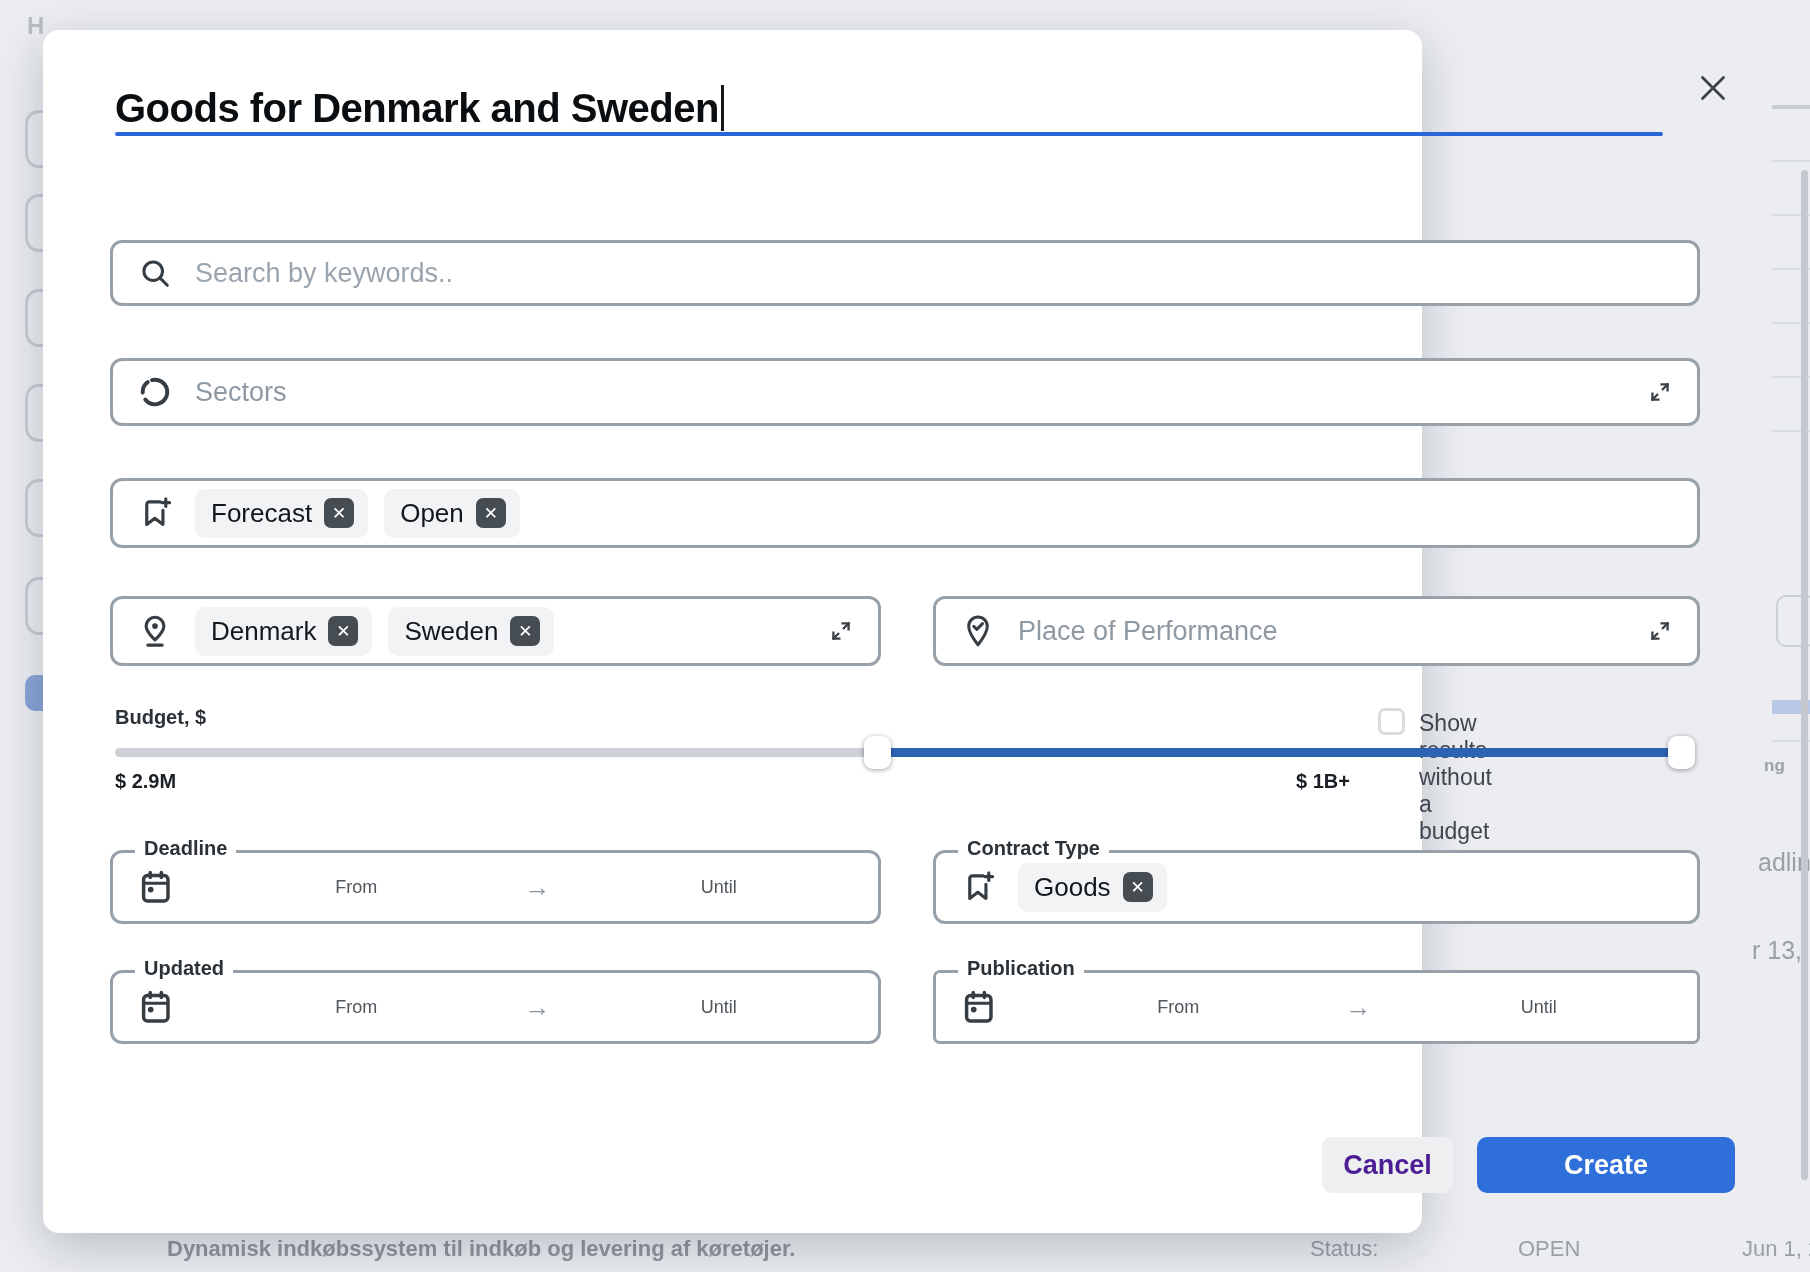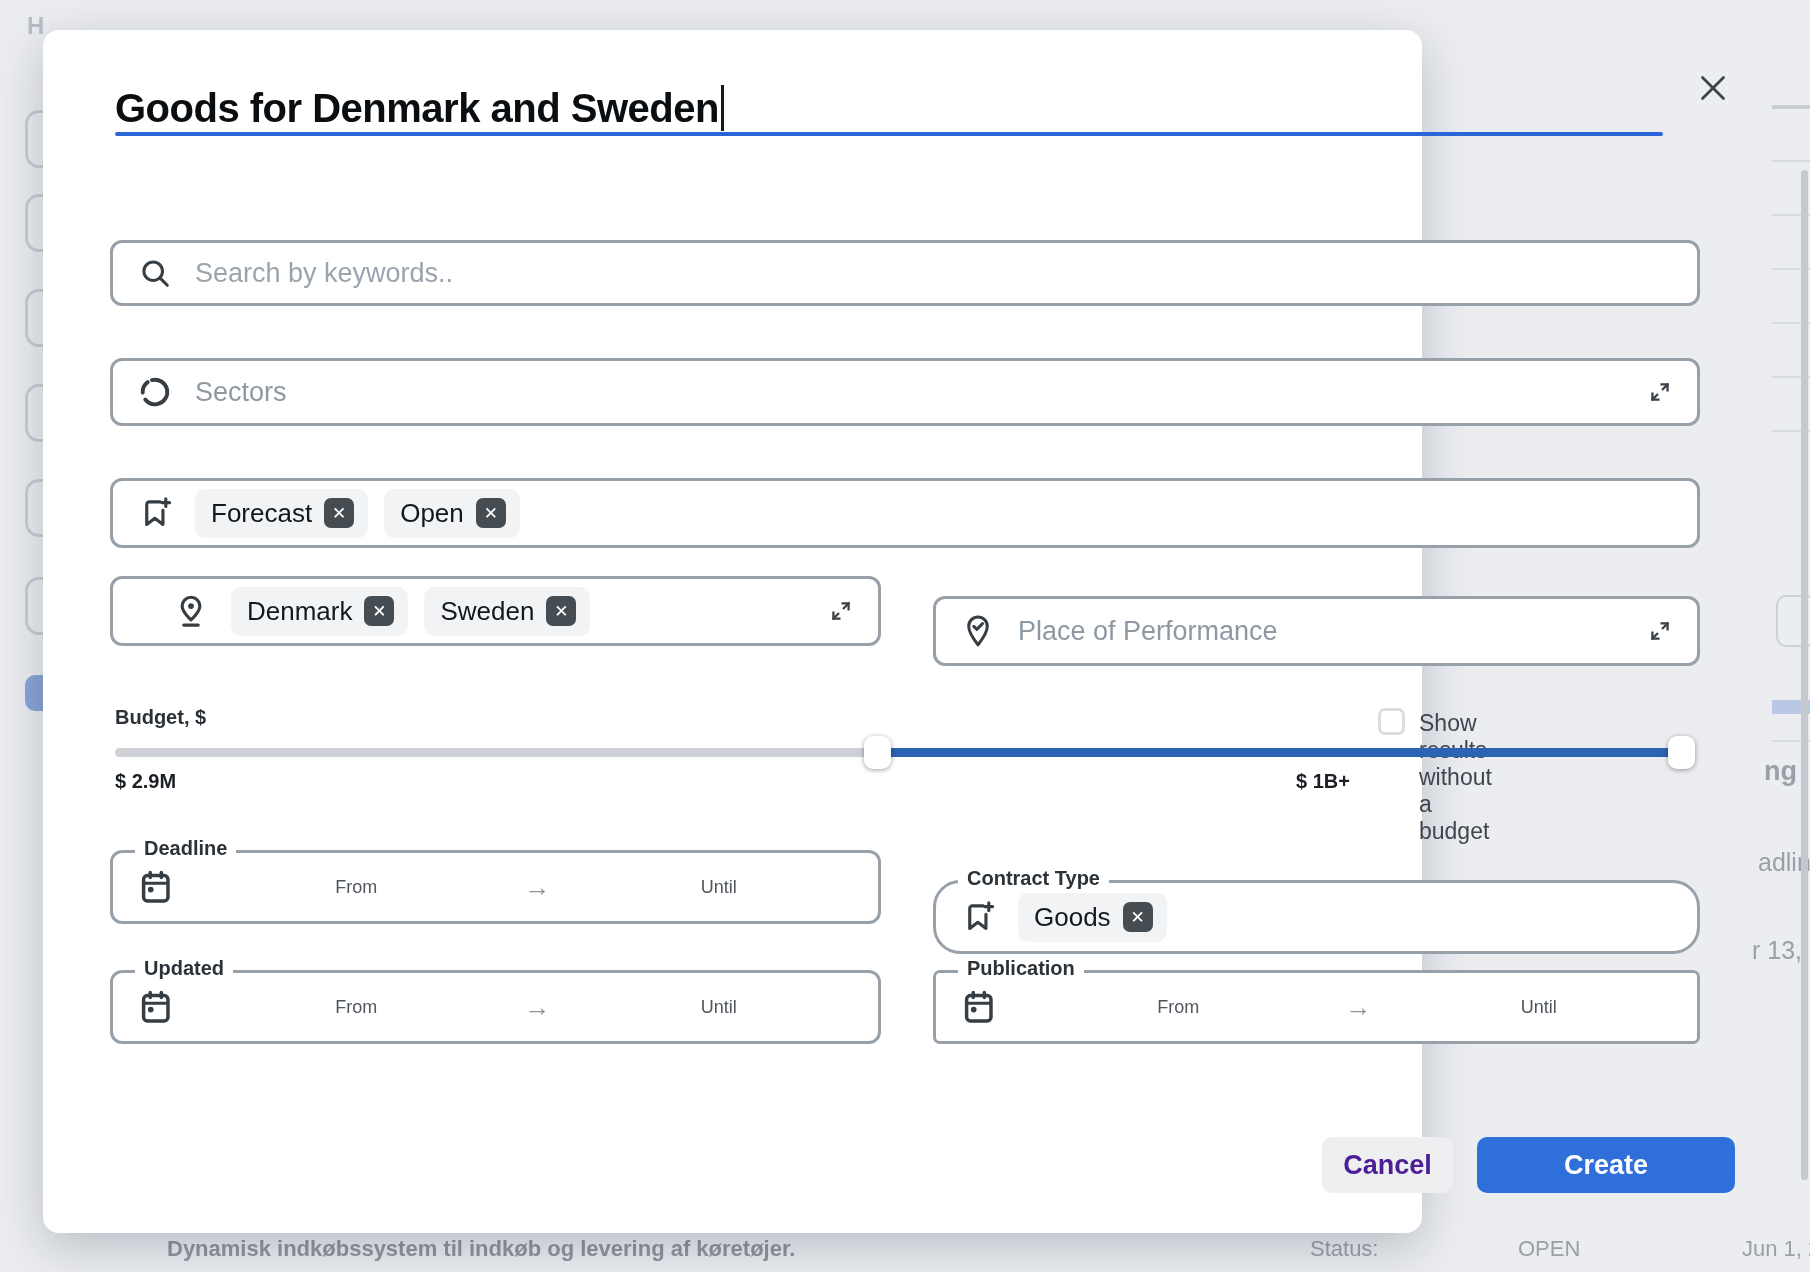--- a/index.html
+++ b/index.html
@@ -9,21 +9,21 @@
 
   
   .bg-frag { position:absolute; color:#9aa0a8; }
   .bg-h { left:27px; top:12px; font-size:24px; font-weight:bold; color:#b9bec6; }
   .bg-sq { position:absolute; left:25px; width:40px; border:3px solid #c9cdd4; border-radius:14px; height:58px; background:transparent; }
   .bg-sq-active { position:absolute; left:25px; width:40px; height:36px; background:#8aa5d8; border-radius:10px; }
   .bg-line { position:absolute; left:1772px; width:38px; height:2px; background:#d8dbe0; }
   .bg-line-thick { position:absolute; left:1772px; width:38px; height:4px; background:#c8cdd3; }
   .bg-minicard { position:absolute; left:1776px; top:595px; width:40px; height:52px; border:2px solid #ccd0d6; border-radius:10px; }
   .bg-band { position:absolute; left:1772px; top:700px; width:38px; height:14px; background:#b9c8e5; }
-  .bg-ng    { left:1764px; top:756px; font-size:27px; font-weight:bold; }
+  .bg-ng    { left:1764px; top:756px; font-size:17px; font-weight:bold; }
   .bg-adlin { left:1758px; top:848px; font-size:25px; }
   .bg-r13   { left:1752px; top:936px; font-size:25px; }
   .bg-bottom { position:absolute; left:0; top:1233px; width:1810px; height:39px; }
   .bg-desc   { position:absolute; left:167px; top:3px; font-size:22px; font-weight:600; color:#8f959d; white-space:nowrap; }
   .bg-status-label { position:absolute; left:1310px; top:3px; font-size:22px; color:#9aa0a8; }
   .bg-status-value { position:absolute; left:1518px; top:3px; font-size:22px; color:#9aa0a8; }
   .bg-date { position:absolute; left:1742px; top:3px; font-size:22px; color:#9aa0a8; white-space:nowrap; }
   .scrollbar-track { position:absolute; right:0; top:0; width:10px; height:1272px; }
   .scrollbar-thumb { position:absolute; right:2px; top:170px; width:7px; height:1010px; border-radius:4px; background:#c5c9cf; }
 
@@ -34,21 +34,21 @@
   .title-input { position:absolute; left:72px; top:52px; width:1548px; height:52px; font-size:40px; font-weight:bold;
                  color:#0b0e11; letter-spacing:-.5px; white-space:nowrap; display:flex; align-items:center; }
   .caret { display:inline-block; width:3px; height:46px; background:#14181c; margin-left:2px; }
   .title-underline { position:absolute; left:72px; top:102px; width:1548px; height:4px; background:#2b66d9; border-radius:2px; }
   .close-btn { position:absolute; left:1648px; top:36px; width:44px; height:44px; display:flex; align-items:center; justify-content:center; cursor:pointer; }
 
   .field { position:absolute; background:#fff; border:3px solid #98a1a9; border-radius:12px; display:flex; align-items:center; }
   .f-search   { left:67px;  top:210px; width:1590px; height:66px; }
   .f-sectors  { left:67px;  top:328px; width:1590px; height:68px; }
   .f-status   { left:67px;  top:448px; width:1590px; height:70px; }
-  .f-country  { left:67px;  top:546px; width:771px;  height:70px;padding-left:36px; }
+  .f-country  { left:67px;  top:566px; width:771px;  height:70px; }
   .f-pop      { left:890px; top:566px; width:767px;  height:70px; }
 
   .field .lead-icon { margin-left:24px; margin-right:22px; flex:0 0 auto; display:flex; }
   .placeholder { font-size:27px; color:#8e98a2; }
   .kw-input { flex:1; border:none; outline:none; font-size:27px; color:#1d2328; background:transparent;
               font-family:"Liberation Sans","DejaVu Sans",sans-serif; }
   .kw-input::placeholder { color:#9aa4ae; }
   .expand-btn { margin-left:auto; margin-right:24px; display:flex; cursor:pointer; }
 
   .tag { display:flex; align-items:center; gap:12px; background:#f1f3f5; border-radius:10px;
@@ -65,21 +65,21 @@
   .slider .fill  { position:absolute; top:5px; height:9px; background:#2d63b3; border-radius:0 5px 5px 0; }
   .handle { position:absolute; top:-7px; width:27px; height:33px; background:#fff; border-radius:9px;
             box-shadow:0 1px 5px rgba(0,0,0,.38); cursor:pointer; }
   .budget-min { position:absolute; left:72px;  top:740px; font-size:20px; font-weight:bold; color:#1b2026; }
   .budget-max { position:absolute; right:72px; top:740px; font-size:20px; font-weight:bold; color:#1b2026; }
 
   
   .fset { position:absolute; border:3px solid #98a1a9; border-radius:12px; height:74px; background:#fff; display:flex; align-items:center; }
   .fset .legend { position:absolute; top:-16px; left:22px; background:#fff; padding:0 9px; font-size:20px; font-weight:600; color:#2b3238; white-space:nowrap; }
   .fs-deadline { left:67px;  top:820px; width:771px; }
-  .fs-contract { left:890px; top:850px; width:767px;border-radius:27px; }
+  .fs-contract { left:890px; top:820px; width:767px; }
   .fs-updated  { left:67px;  top:940px; width:771px; }
   .fs-publication { left:890px; top:940px; width:767px;border-radius:7px; }
   .daterange { display:grid; grid-template-columns:84px 1fr 44px 1fr; align-items:center; width:100%; }
   .daterange .cal { justify-self:center; display:flex; }
   .date-slot { text-align:center; font-size:18px; color:#4f565d; cursor:text; }
   .range-arrow { text-align:center; font-size:26px; color:#8b949c; }
   .fset .lead-icon { margin-left:24px; margin-right:22px; display:flex; }
 
   
   .btn { position:absolute; top:1107px; height:56px; border:none; border-radius:10px; font-size:27px; font-weight:bold;

